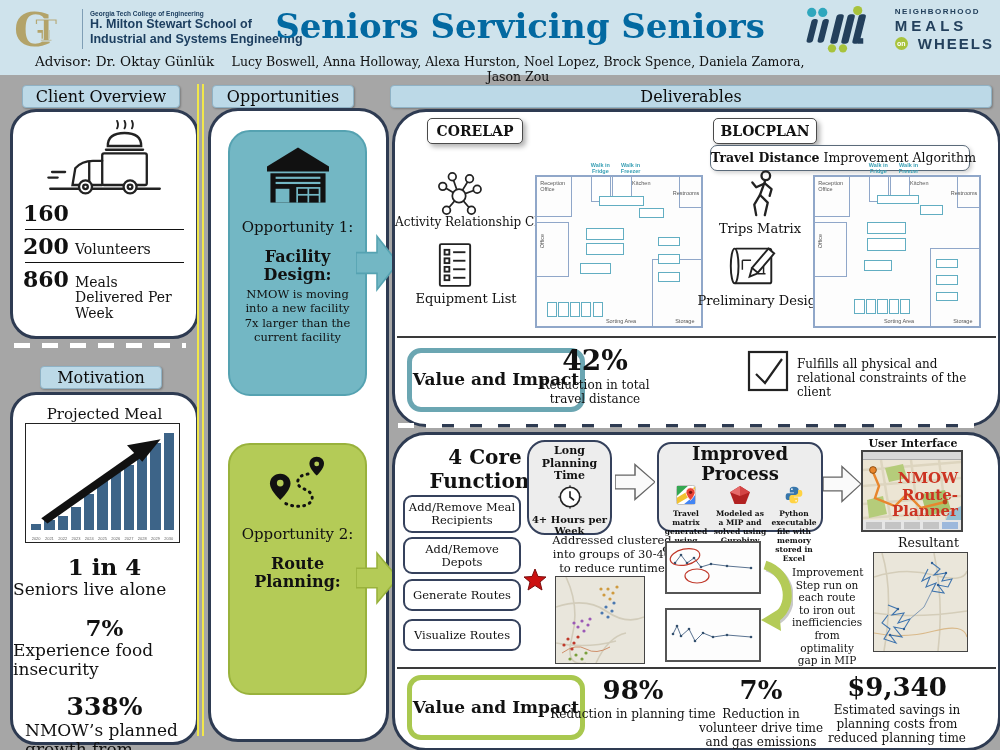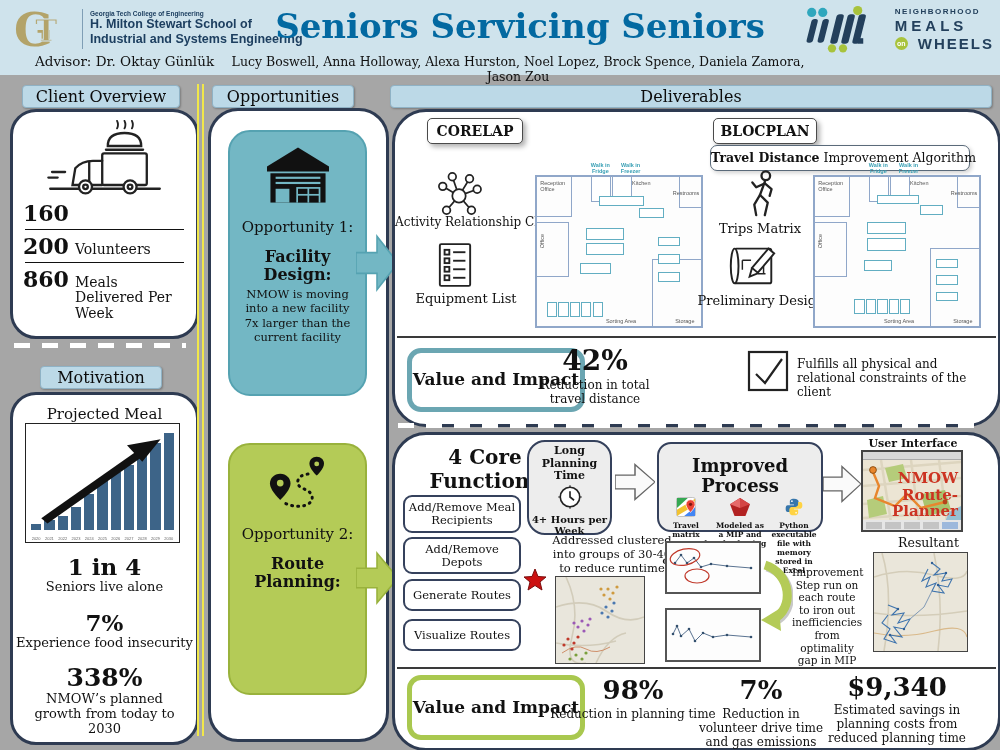--- a/index.html
+++ b/index.html
@@ -30,21 +30,21 @@
   .statnum{font-weight:bold;font-size:22px}
   .statlab{font-size:14px;line-height:1.1}
   .sline{border:none;border-top:1.5px solid #111;margin:1px 12px}
   
   .chartbox{position:absolute;left:12px;top:28px;width:153px;height:118px;border:1.5px solid #222;background:#fff}
   .bars{position:absolute;left:5px;right:5px;top:6px;bottom:12px;display:flex;align-items:flex-end;gap:3px}
   .bar{flex:1}
   .ticks{position:absolute;left:5px;right:5px;bottom:1px;display:flex;gap:3px}
   .tick{flex:1;font:4px "Liberation Sans",sans-serif;color:#666;text-align:center}
   .mstat-v{font-weight:bold;font-size:23px;text-align:center}
-  .mstat-l{font-size:13px;text-align:center;line-height:1.15}
+  .mstat-l{font-size:17px;line-height:1.15}
   
   .tealcard{position:absolute;background:#73b7c4;border:2px solid #55a2b1;border-radius:22px;text-align:center}
   .greencard{position:absolute;background:#b4cb57;border:2px solid #99b23c;border-radius:22px;text-align:center}
   .opp-t{font-size:15px;margin-top:8px}
   .opp-s{font-size:16px;font-weight:bold;margin-top:12px;line-height:1.15;padding:0 14px}
   .opp-b{font-size:11.5px;line-height:1.25;margin-top:2px;padding:0 10px}
   
   .badge{position:absolute;background:#fff;border:1.5px solid #4a4a4a;border-radius:5px;box-shadow:3px 3px 5px rgba(0,0,0,.3);font-weight:bold;font-size:14px;text-align:center;line-height:24px;height:24px}
   .descbox{position:absolute;background:#fff;border:1.4px solid #5a6a7a;border-radius:7px;box-shadow:2px 2px 4px rgba(0,0,0,.18);font-size:12.5px;text-align:center;line-height:23px;height:24px;white-space:nowrap}
   .lbl{position:absolute;font-size:13px;text-align:center;line-height:1.15}
@@ -380,21 +380,21 @@
         <path d="M16 1.5 v2.5 M16 28 v2.5 M1.5 16 h2.5 M28 16 h2.5" stroke-width="1.4"></path>
       </svg>
       <div style="font-weight:bold;font-size:10px;line-height:1.15">4+ Hours per Week</div>
     </div>
 
     <svg class="abs" style="left:220px;top:28px;width:40px;height:38px" viewBox="0 0 40 50" preserveAspectRatio="none">
       <polygon points="0,16 20,16 20,2 40,25 20,48 20,34 0,34" fill="#fafafa" stroke="#666" stroke-width="1.5"></polygon>
     </svg>
 
     <div class="procbox" style="left:262px;top:7px;width:162px;height:86px;border-radius:14px">
-      <div style="font-weight:bold;font-size:18px;line-height:1.1;margin-top:12px">Improved Process</div>
+      <div style="font-weight:bold;font-size:18px;line-height:1.1;margin-top:0">Improved Process</div>
       <div style="display:flex;margin-top:1px">
         <div style="flex:1">
           <svg style="width:20px;height:20px" viewBox="0 0 22 22">
             <rect x="0.5" y="0.5" width="21" height="21" rx="3" fill="#fff" stroke="#bbb"></rect>
             <polygon points="1,14 21,2 21,9 1,21" fill="#f2c230"></polygon>
             <polygon points="1,1 13,1 1,12" fill="#35a852"></polygon>
             <polygon points="21,11 21,21 9,21" fill="#4285f4"></polygon>
             <path d="M16 3 c-2.8 0 -5 2.2 -5 5 c0 3.8 5 9 5 9 s5 -5.2 5 -9 c0 -2.8 -2.2 -5 -5 -5 z" fill="#ea4335" stroke="#fff" stroke-width="0.8"></path>
             <circle cx="16" cy="8" r="1.8" fill="#7b1410"></circle>
           </svg>

